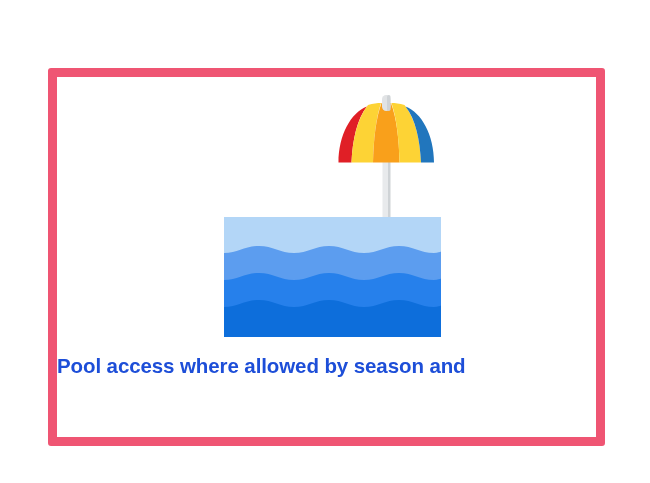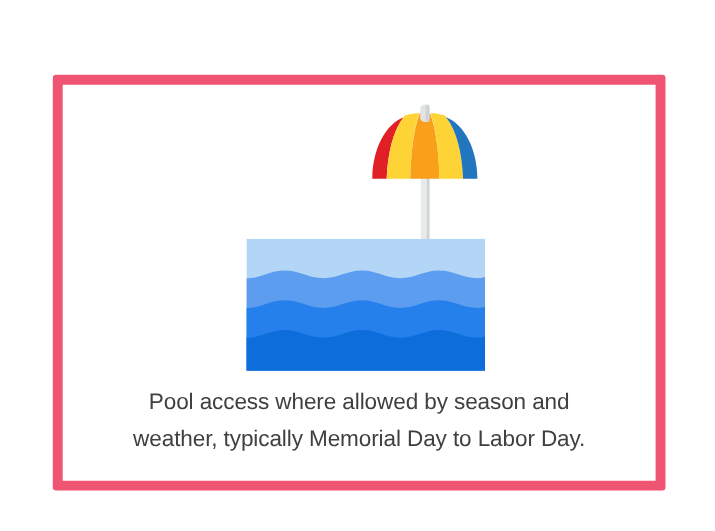--- a/index.html
+++ b/index.html
@@ -42,26 +42,26 @@
     width: 100%;
     height: 100%;
   }
 
   
   #caption {
     position: absolute;
     left: 0;
     right: 0;
     top: 272px;
-    text-align: center;
-    color: #404040;
+    color: #1d4ed8;
     font-size: 20.5px;
     line-height: 33px;
     letter-spacing: -0.1px;
     font-family: "Liberation Sans", sans-serif;
+    font-weight: bold;
   }
   #caption .cap-line {
     display: block;
     white-space: nowrap;
   }
 </style>
 </head>
 <body>
 
 <div id="poster">
@@ -134,17 +134,16 @@
                      C356 223 363 230 377 230
                      C381 230 383 229 384 228.6
                      L384 260 L167 260 Z"></path>
           </g>
         </g>
       </svg>
     </div>
 
     <div id="caption">
       <span class="cap-line">Pool access where allowed by season and</span>
-      <span class="cap-line">weather, typically Memorial Day to Labor Day.</span>
     </div>
 
   </div>
 </div>
 
 </body></html>

